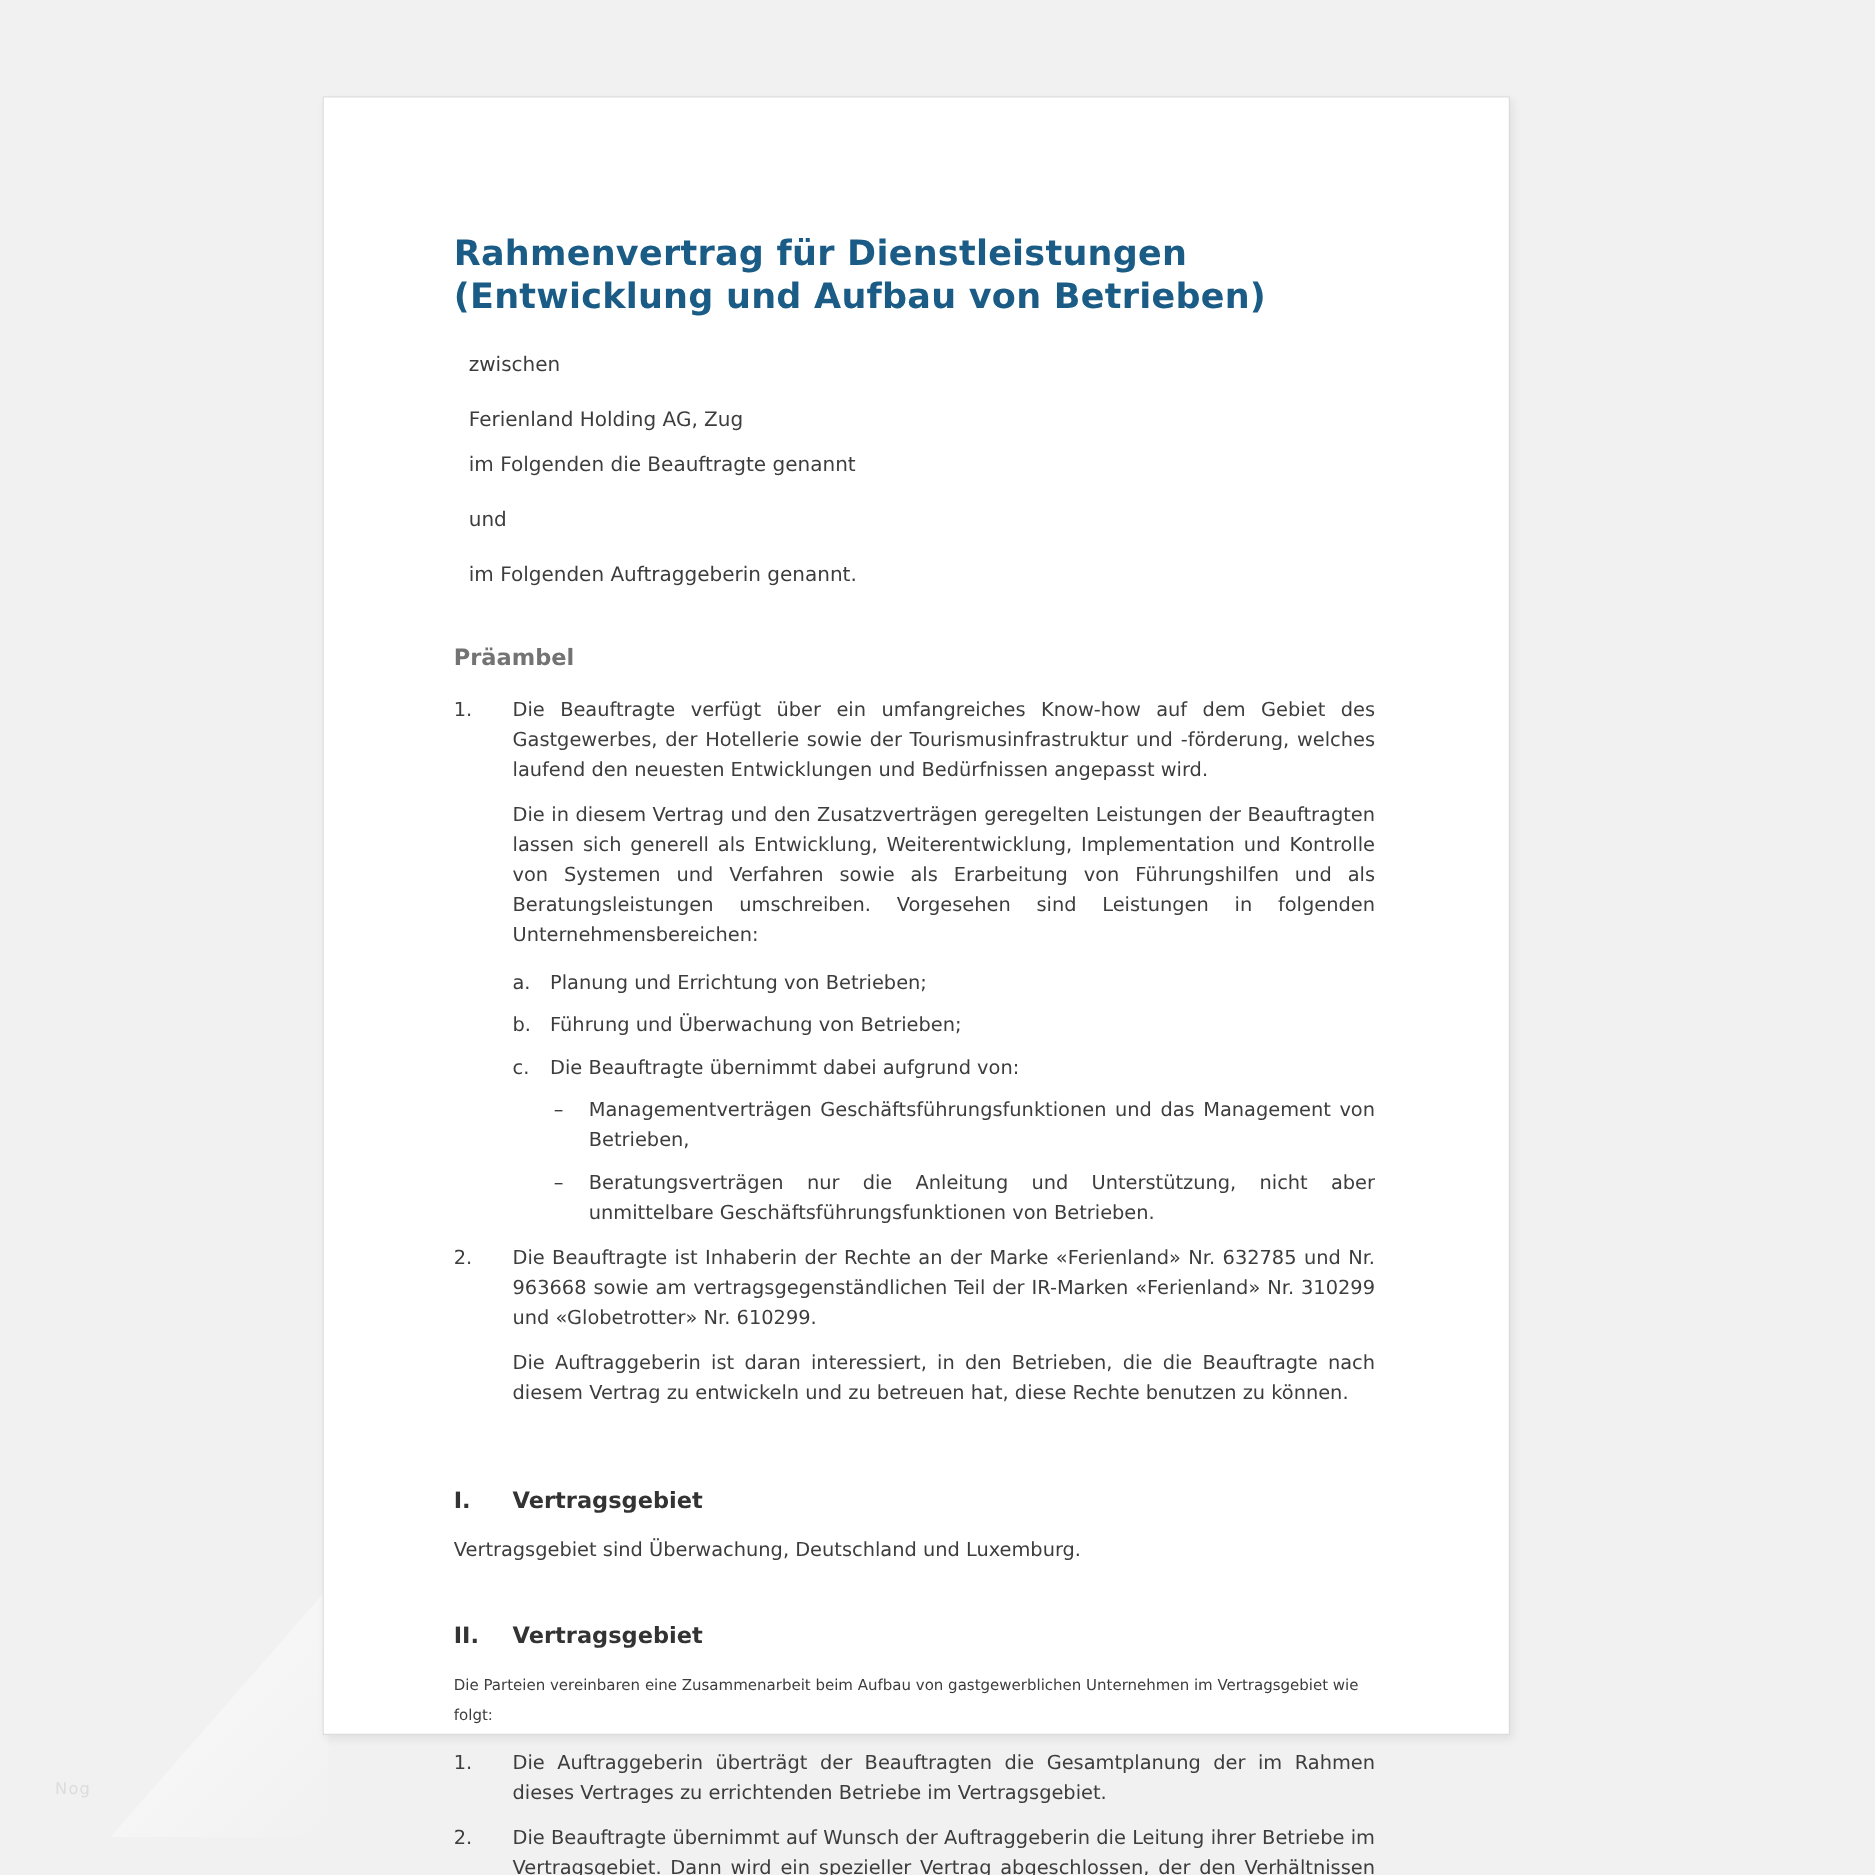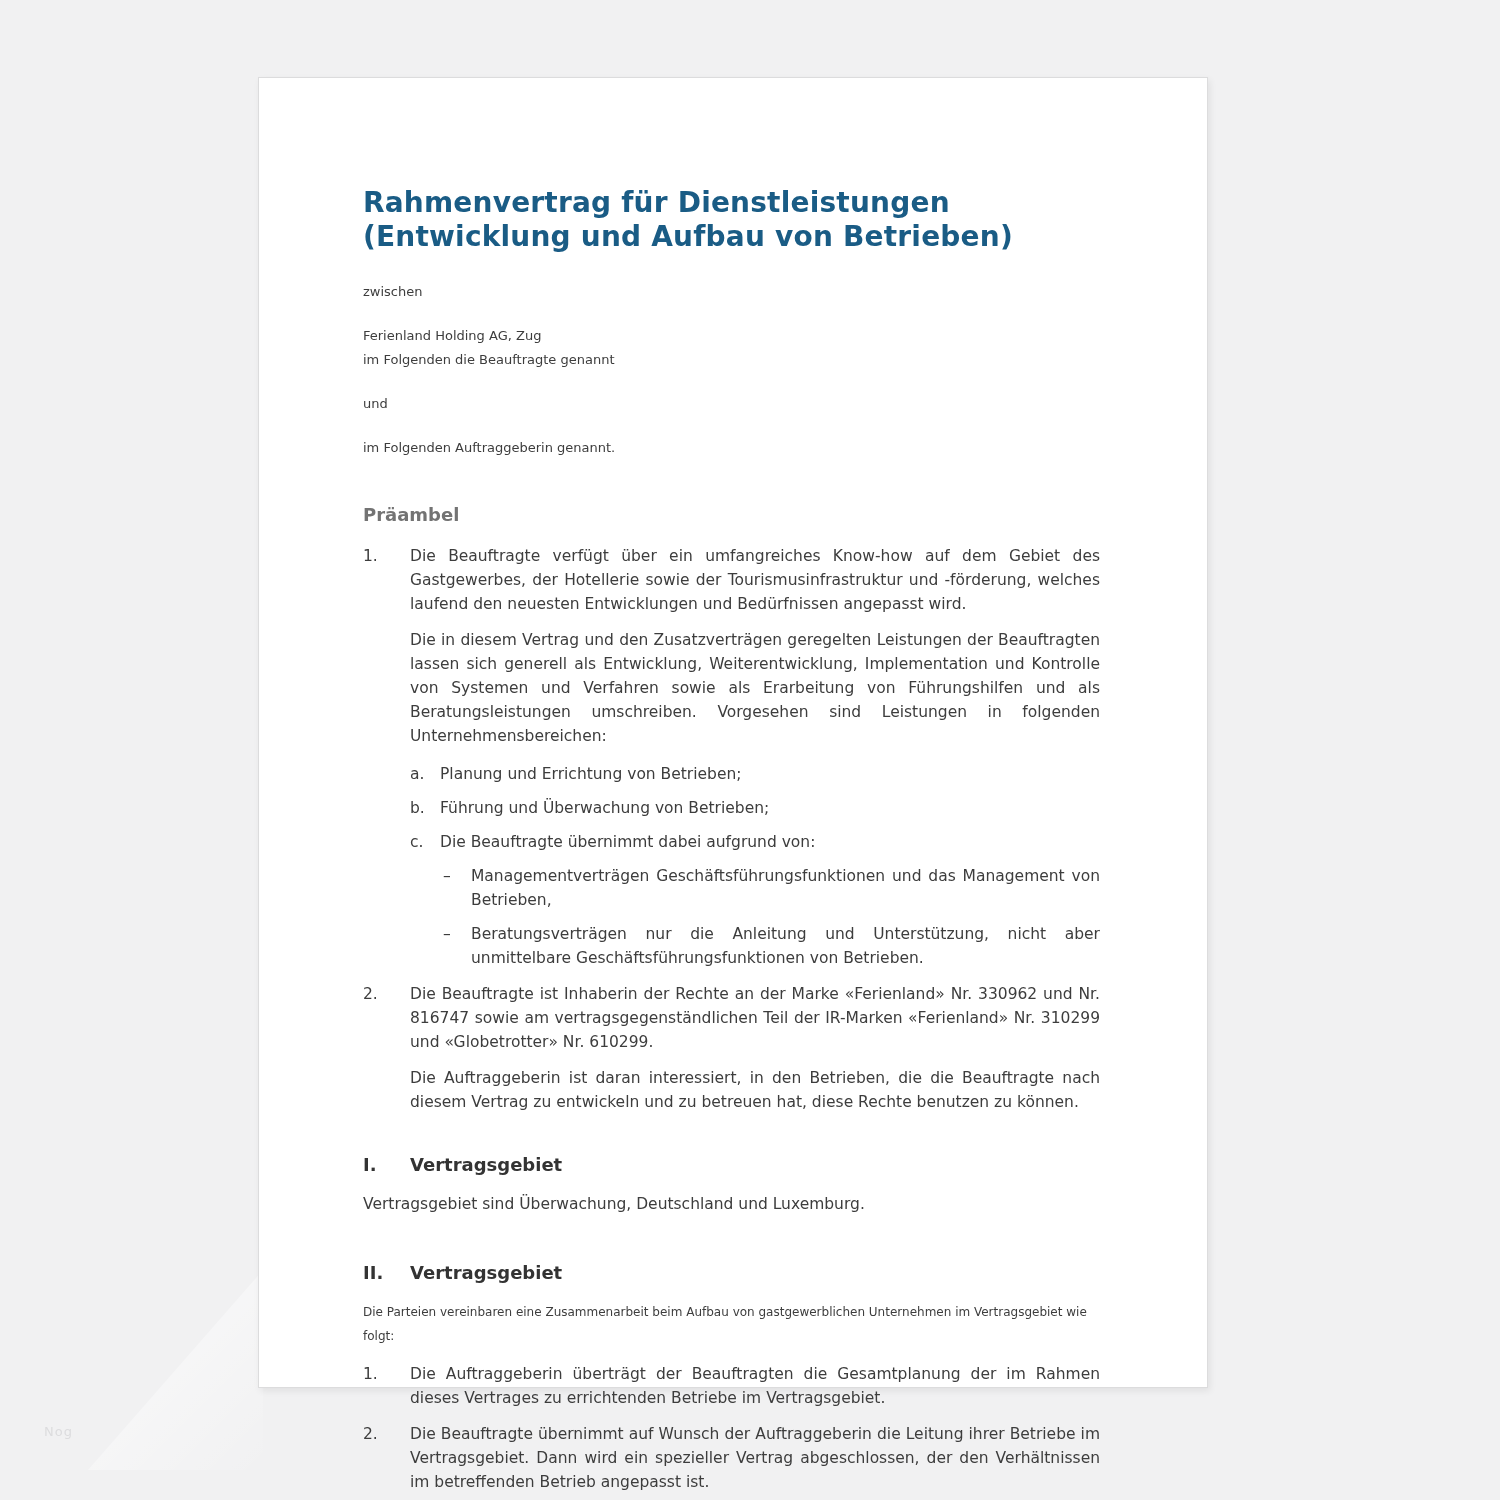--- a/index.html
+++ b/index.html
@@ -48,23 +48,23 @@
   }
   .doc-title {
     font-size: 28px;
     line-height: 34px;
     font-weight: bold;
     color: #1a5c85;
     margin: 0 0 26px 0;
     letter-spacing: 0.2px;
   }
   .line {
-    font-size: 13px;
-    line-height: 24px;
-    margin: 0;
+    font-size: 16px;
+    line-height: 24px;
+    margin: 12px;
   }
   .mb20 { margin-bottom: 20px; }
   .mb44 { margin-bottom: 44px; }
   .sub-heading {
     font-size: 18px;
     line-height: 22px;
     font-weight: bold;
     color: #737373;
     margin: 0 0 18px 0;
   }
@@ -180,24 +180,24 @@
       <div class="li-text justify">Managementverträgen Geschäftsführungsfunktionen und das Management von Betrieben,</div>
     </div>
 
     <div class="li level3" style="margin-bottom:12px;">
       <span class="num">–</span>
       <div class="li-text justify">Beratungsverträgen nur die Anleitung und Unterstützung, nicht aber unmittelbare Geschäftsführungsfunktionen von Betrieben.</div>
     </div>
 
     <div class="li">
       <span class="num">2.</span>
-      <div class="li-text justify">Die Beauftragte ist Inhaberin der Rechte an der Marke «Ferienland» Nr. 330962 und Nr. 816747 sowie am vertragsgegenständlichen Teil der IR-Marken «Ferienland» Nr. 310299 und «Globetrotter» Nr. 610299.</div>
-    </div>
-
-    <p class="cont justify" style="margin-bottom:40px;">Die Auftraggeberin ist daran interessiert, in den Betrieben, die die Beauftragte nach diesem Vertrag zu entwickeln und zu betreuen hat, diese Rechte benutzen zu können.</p>
+      <div class="li-text justify">Die Beauftragte ist Inhaberin der Rechte an der Marke «Ferienland» Nr. 632785 und Nr. 963668 sowie am vertragsgegenständlichen Teil der IR-Marken «Ferienland» Nr. 310299 und «Globetrotter» Nr. 610299.</div>
+    </div>
+
+    <p class="cont justify" style="margin-bottom:64px;">Die Auftraggeberin ist daran interessiert, in den Betrieben, die die Beauftragte nach diesem Vertrag zu entwickeln und zu betreuen hat, diese Rechte benutzen zu können.</p>
 
     <div class="sec-heading">
       <span class="num">I.</span>
       <span>Vertragsgebiet</span>
     </div>
 
     <p class="sec-body">Vertragsgebiet sind Überwachung, Deutschland und Luxemburg.</p>
 
     <div class="sec-heading">
       <span class="num">II.</span>

